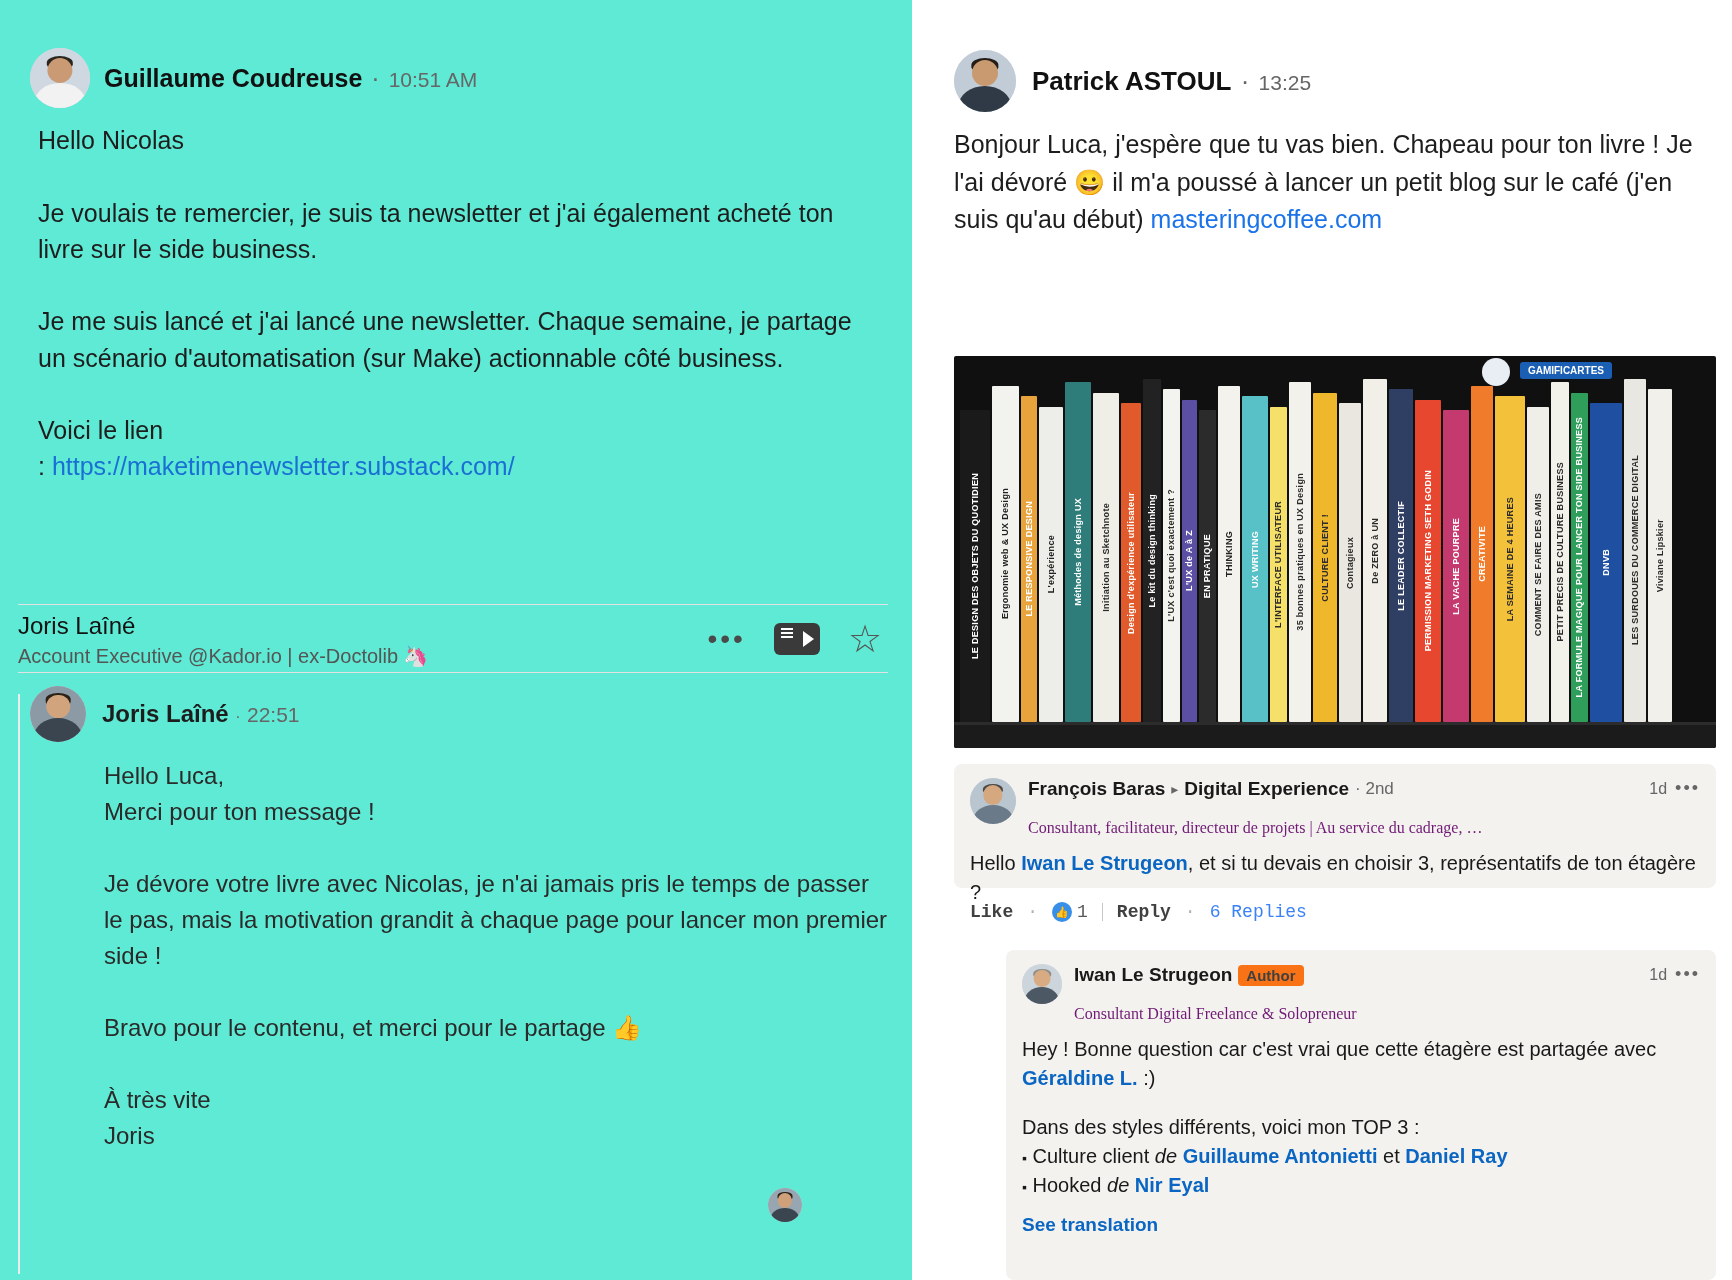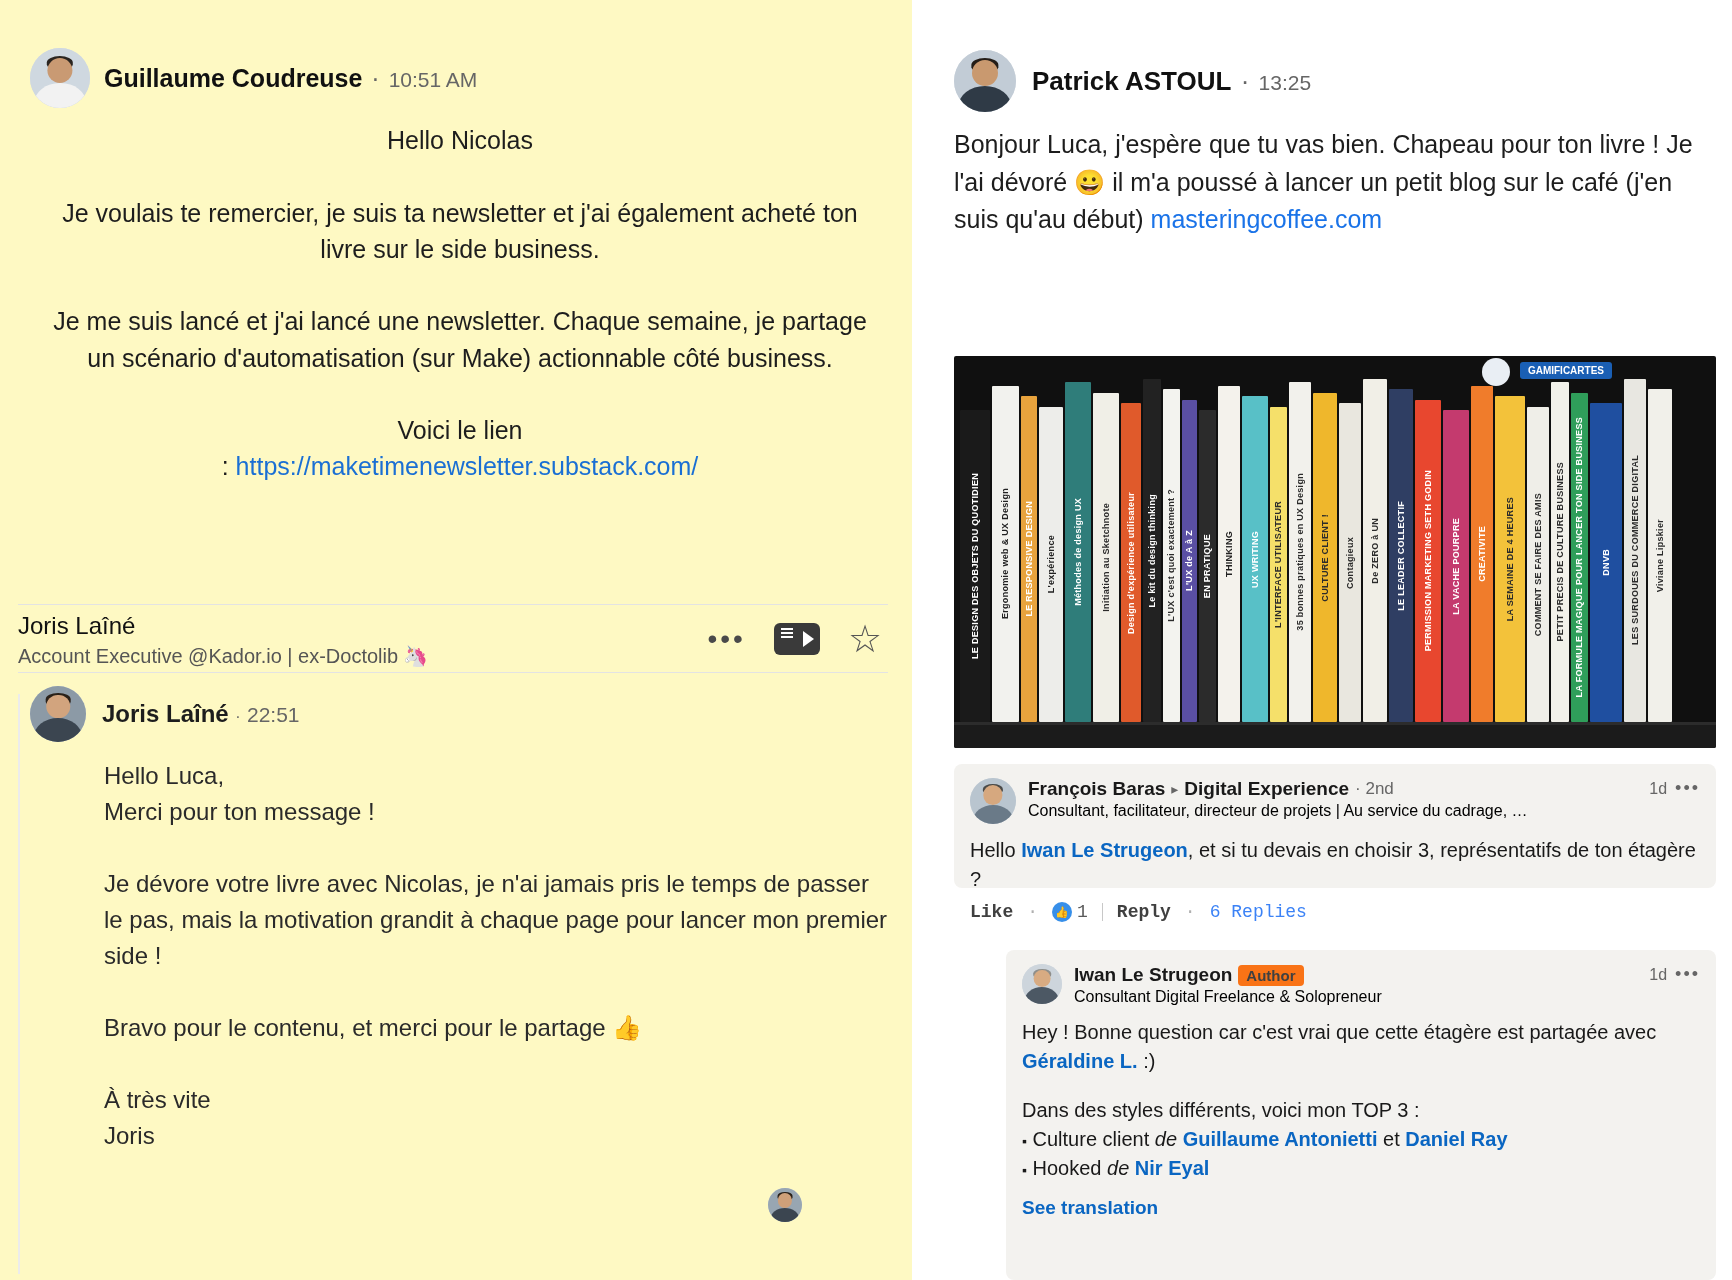--- a/index.html
+++ b/index.html
@@ -10,21 +10,21 @@
     font-family: "Liberation Sans", sans-serif;
     color: #1d1d1d;
     overflow: hidden;
   }
   .page { position: relative; width: 1732px; height: 1280px; }
 
   
   .left-col {
     position: absolute; left: 0; top: 0;
     width: 912px; height: 1280px;
-    background: #fef9c3;
+    background: #5eead4;
   }
 
   .msg-header { display: flex; align-items: center; gap: 14px; padding: 48px 0 0 30px; }
   .avatar {
     border-radius: 50%;
     background: #d7dde3;
     overflow: hidden;
     flex: 0 0 auto;
     position: relative;
   }
@@ -58,21 +58,20 @@
   .sender-name { font-weight: bold; color: #111; }
   .sender-sep { color: #666; padding: 0 2px; }
   .sender-time { color: #666; font-size: 21px; }
 
   .msg-body {
     padding: 14px 30px 0 38px;
     font-size: 25px;
     line-height: 1.45;
     color: #1d1d1d;
     white-space: pre-wrap;
-    text-align: center;
   }
   .msg-body .link { color: #1a6fd4; text-decoration: none; }
 
   .divider-rule {
     position: absolute; left: 18px; right: 24px;
     border-top: 1px solid #e3e3e3;
   }
 
   
   .convo-header {
@@ -185,21 +184,21 @@
     border-radius: 8px;
     padding: 14px 16px 12px 16px;
   }
   .c-head { display: flex; align-items: flex-start; gap: 12px; }
   .c-meta { flex: 1; min-width: 0; }
   .c-name-row { display: flex; align-items: center; gap: 6px; flex-wrap: wrap; font-size: 19px; }
   .c-name { font-weight: bold; color: #191919; }
   .c-caret { color: #666; font-size: 14px; }
   .c-company { font-weight: bold; color: #191919; text-align: right; }
   .c-degree { color: #666; font-size: 17px; }
-  .c-sub { color: #000000; font-size: 16px; margin-top: 2px; white-space: nowrap; overflow: hidden; text-overflow: ellipsis; }
+  .c-sub { color: #701a75; font-size: 16px; margin-top: 19px; white-space: nowrap; overflow: hidden; text-overflow: ellipsis; font-family: Liberation Serif, serif; }
   .c-right { display: flex; align-items: center; gap: 8px; color: #666; font-size: 16px; flex: 0 0 auto; }
   .c-right .dots3 { letter-spacing: 2px; font-size: 18px; }
   .c-text { font-size: 20px; line-height: 1.45; color: #191919; margin-top: 12px; }
   .c-text .link { color: #0a66c2; font-weight: bold; text-decoration: none; }
   .c-actions {
     display: flex; align-items: center; gap: 14px; font-size: 18px;
     color: #404040; font-weight: bold; margin-top: 14px;
   }
   .c-actions .sep { color: #b0b0b0; font-weight: normal; }
   .c-actions .plain { font-weight: normal; color: #3b82f6; text-align: right; }

